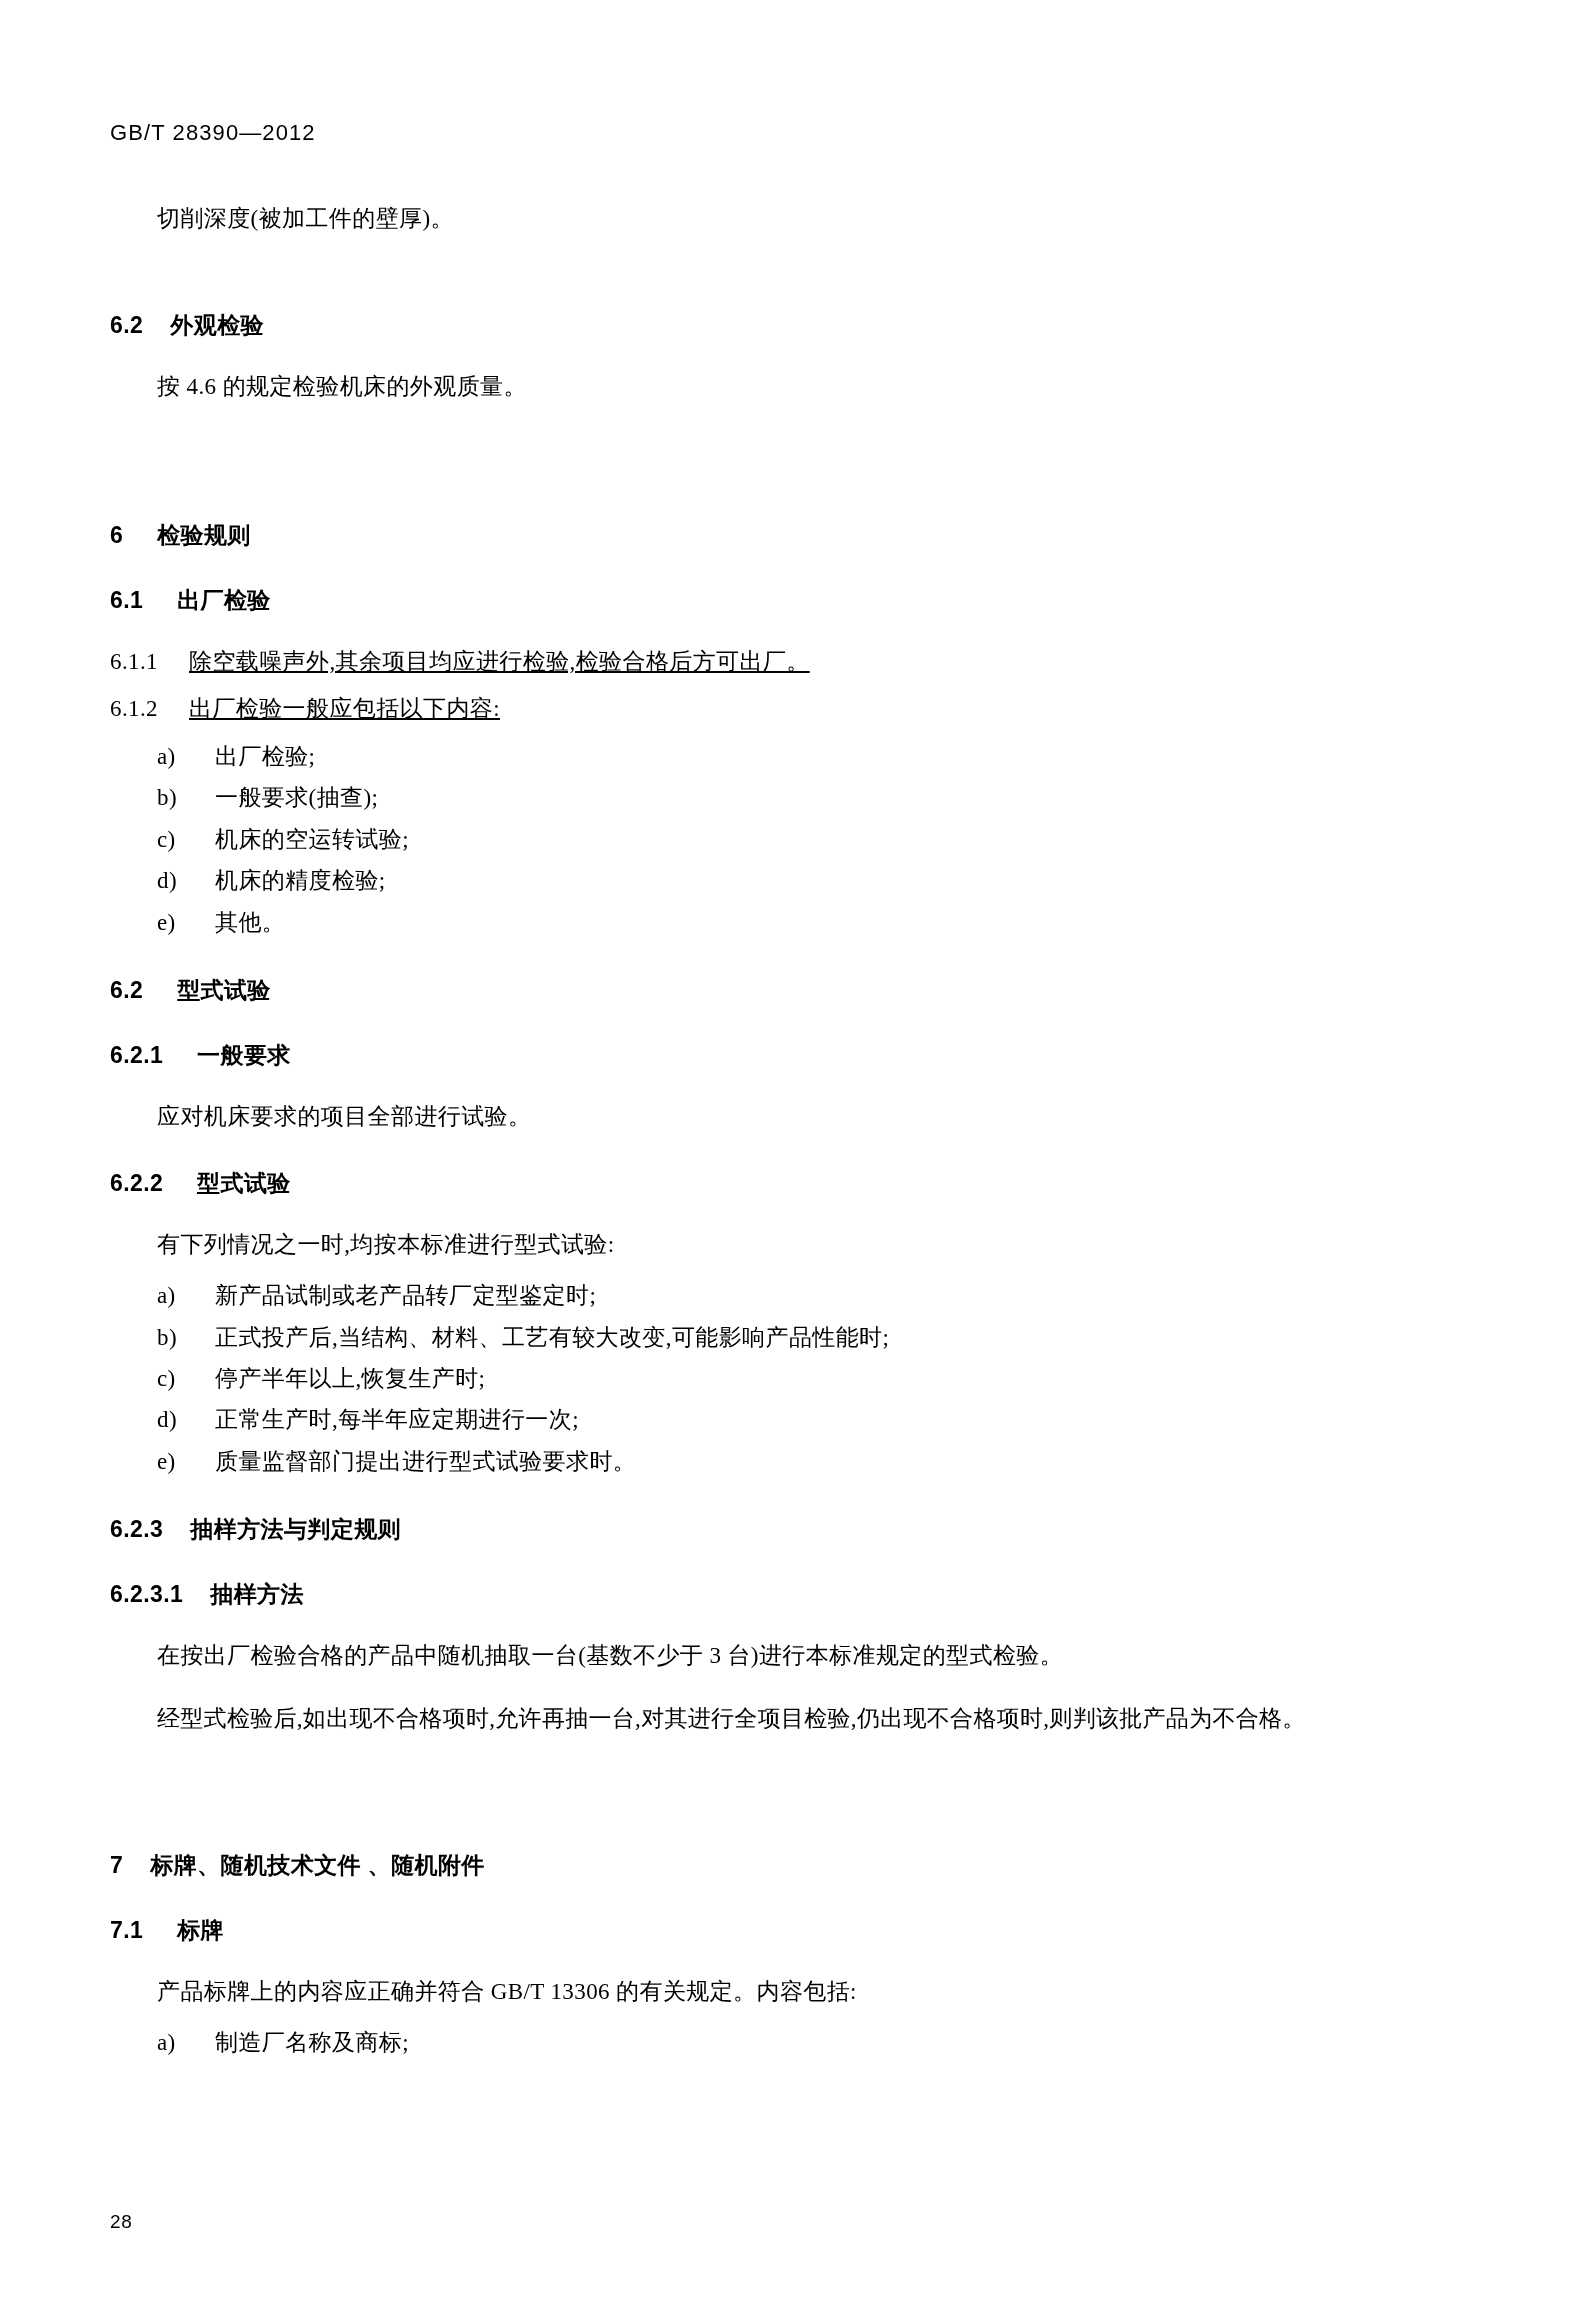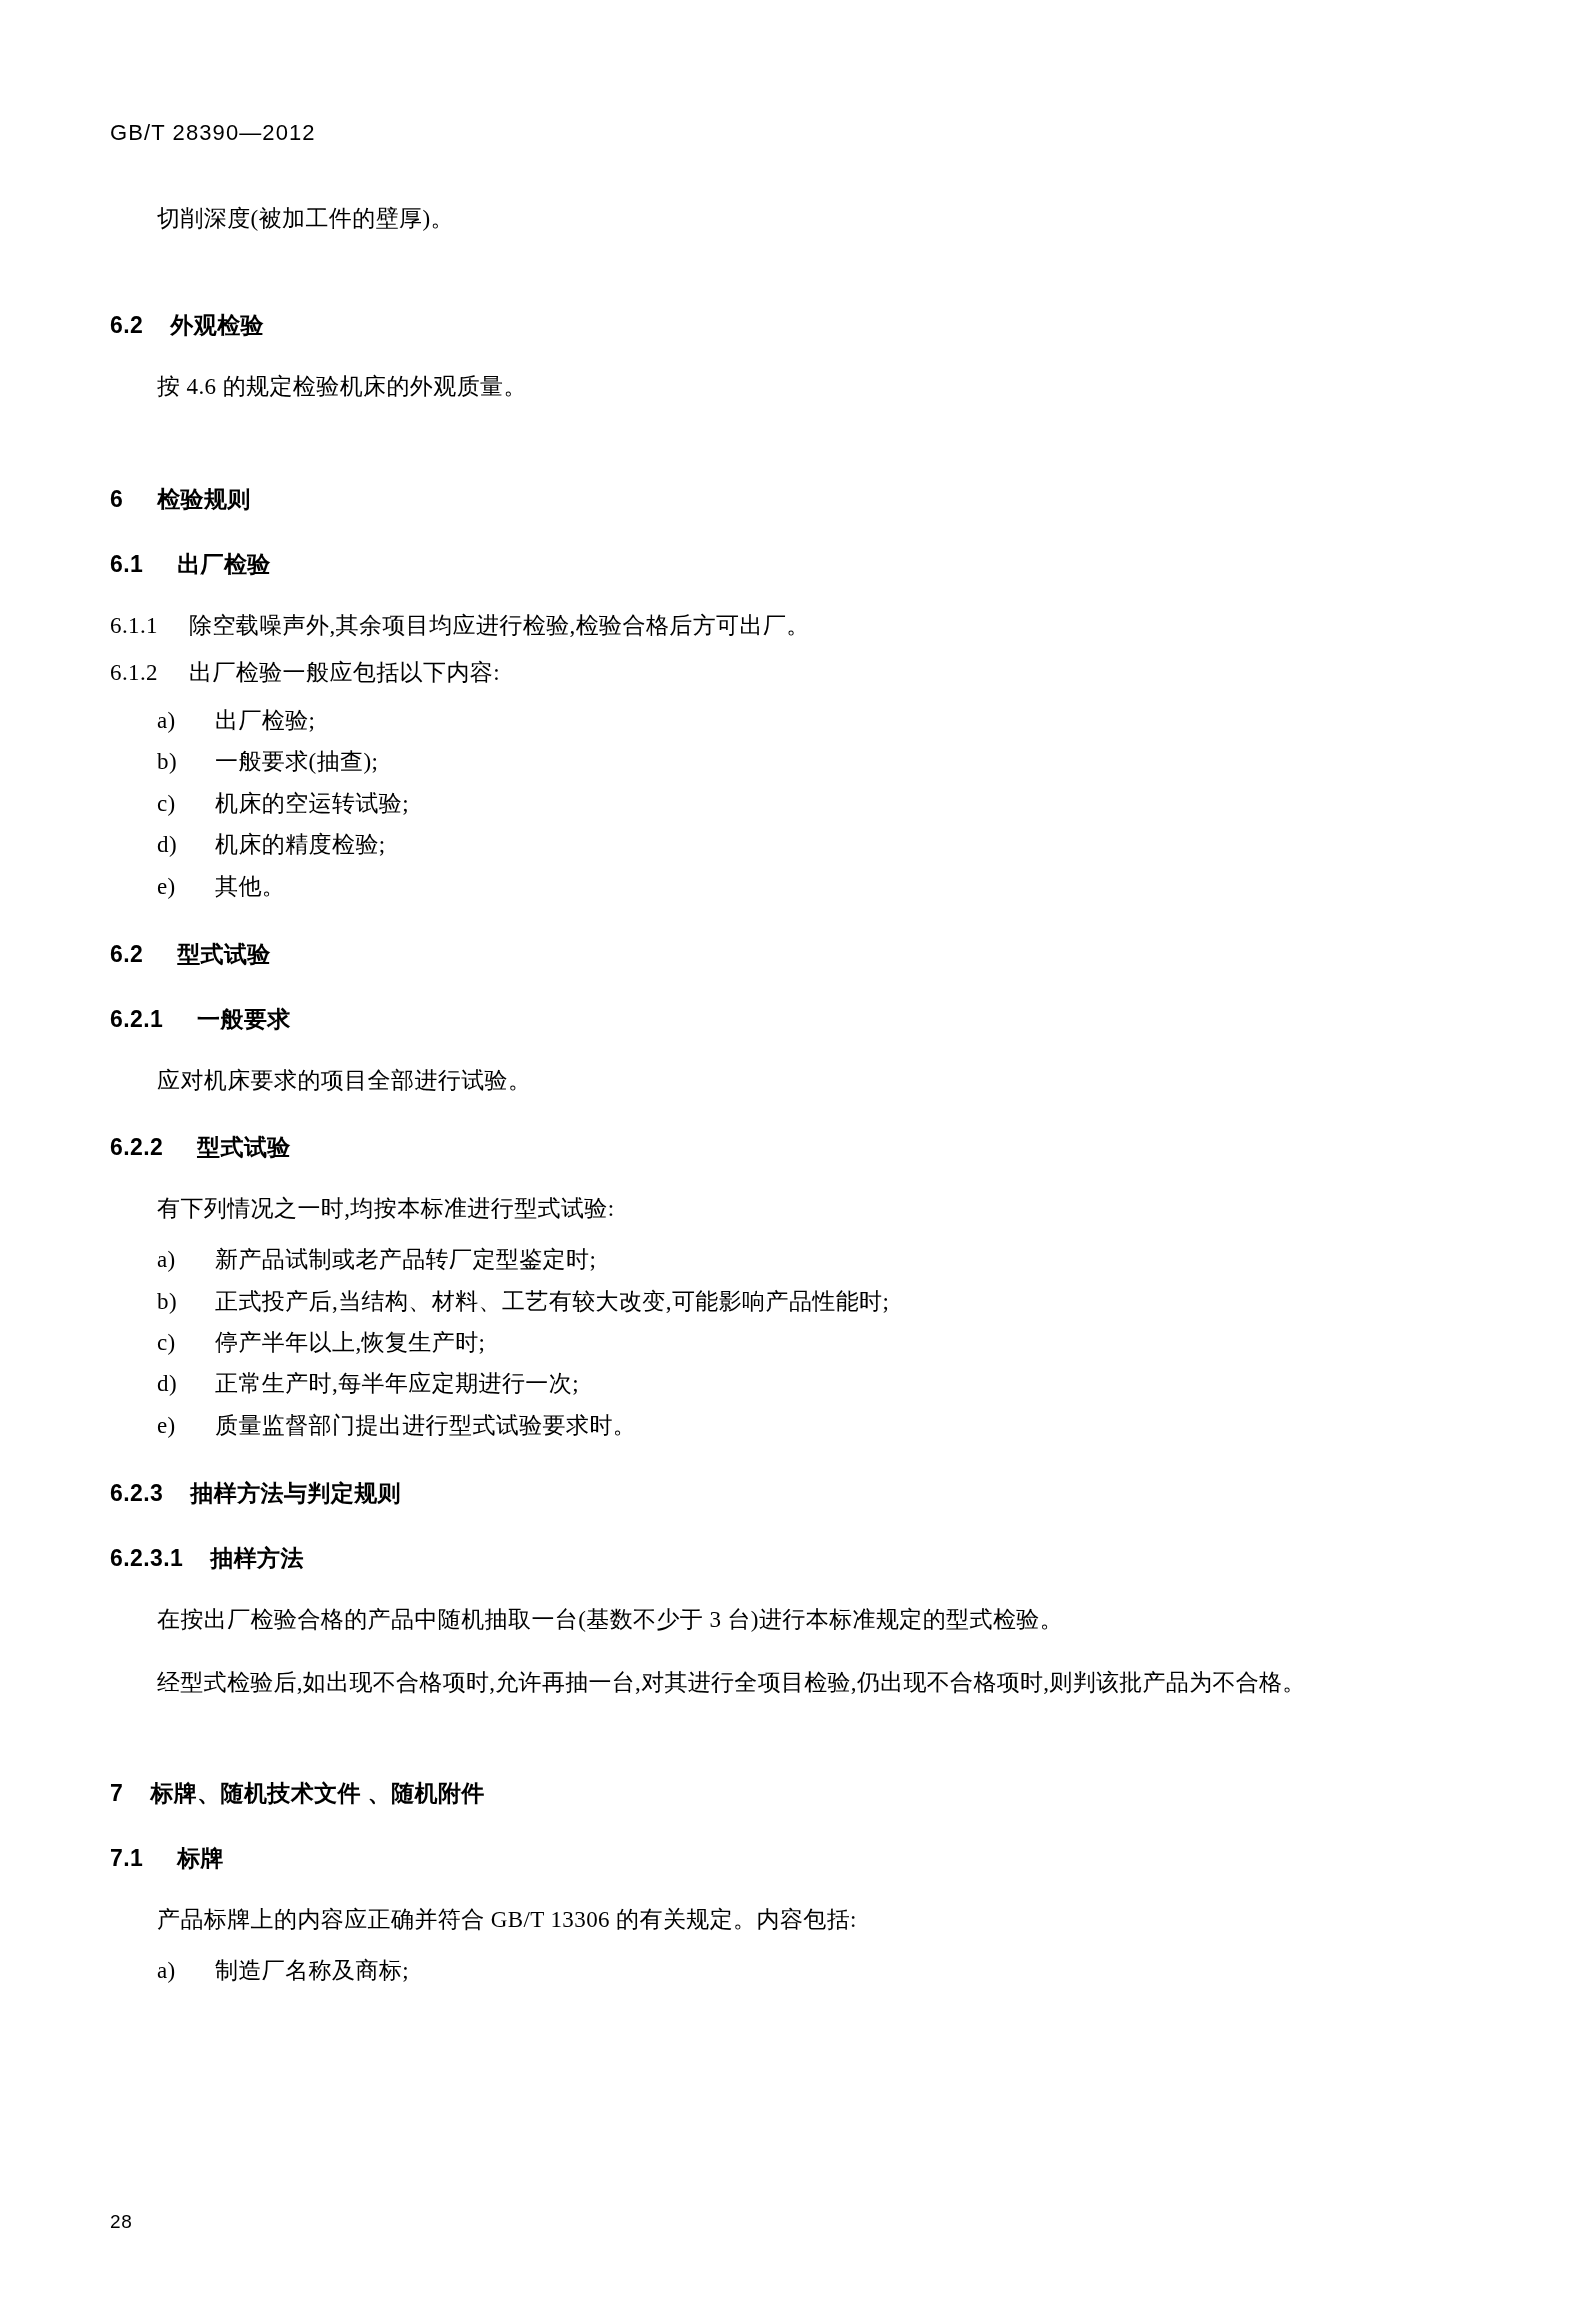--- a/index.html
+++ b/index.html
@@ -49,32 +49,33 @@
     font-weight: bold;
     font-size: 23px;
     margin: 0 0 24px 0;
     letter-spacing: 0.4px;
   }
   .heading .num {
     font-weight: bold;
     display: inline-block;
   }
   .h-sec {
-    margin-top: 24px;
+    margin-top: 60px;
     margin-bottom: 33px;
   }
   .h-sub {
     margin-top: 34px;
     margin-bottom: 28px;
   }
   .numpara {
     font-size: 23px;
     line-height: 1.55;
     margin: 0 0 11.3px 0;
     letter-spacing: 0.4px;
+    text-decoration: underline;
   }
   .numpara .lead {
     display: inline-block;
     min-width: 79px;
   }
   .list {
     margin: 0 0 24px 0;
     padding: 0;
     list-style: none;
   }

